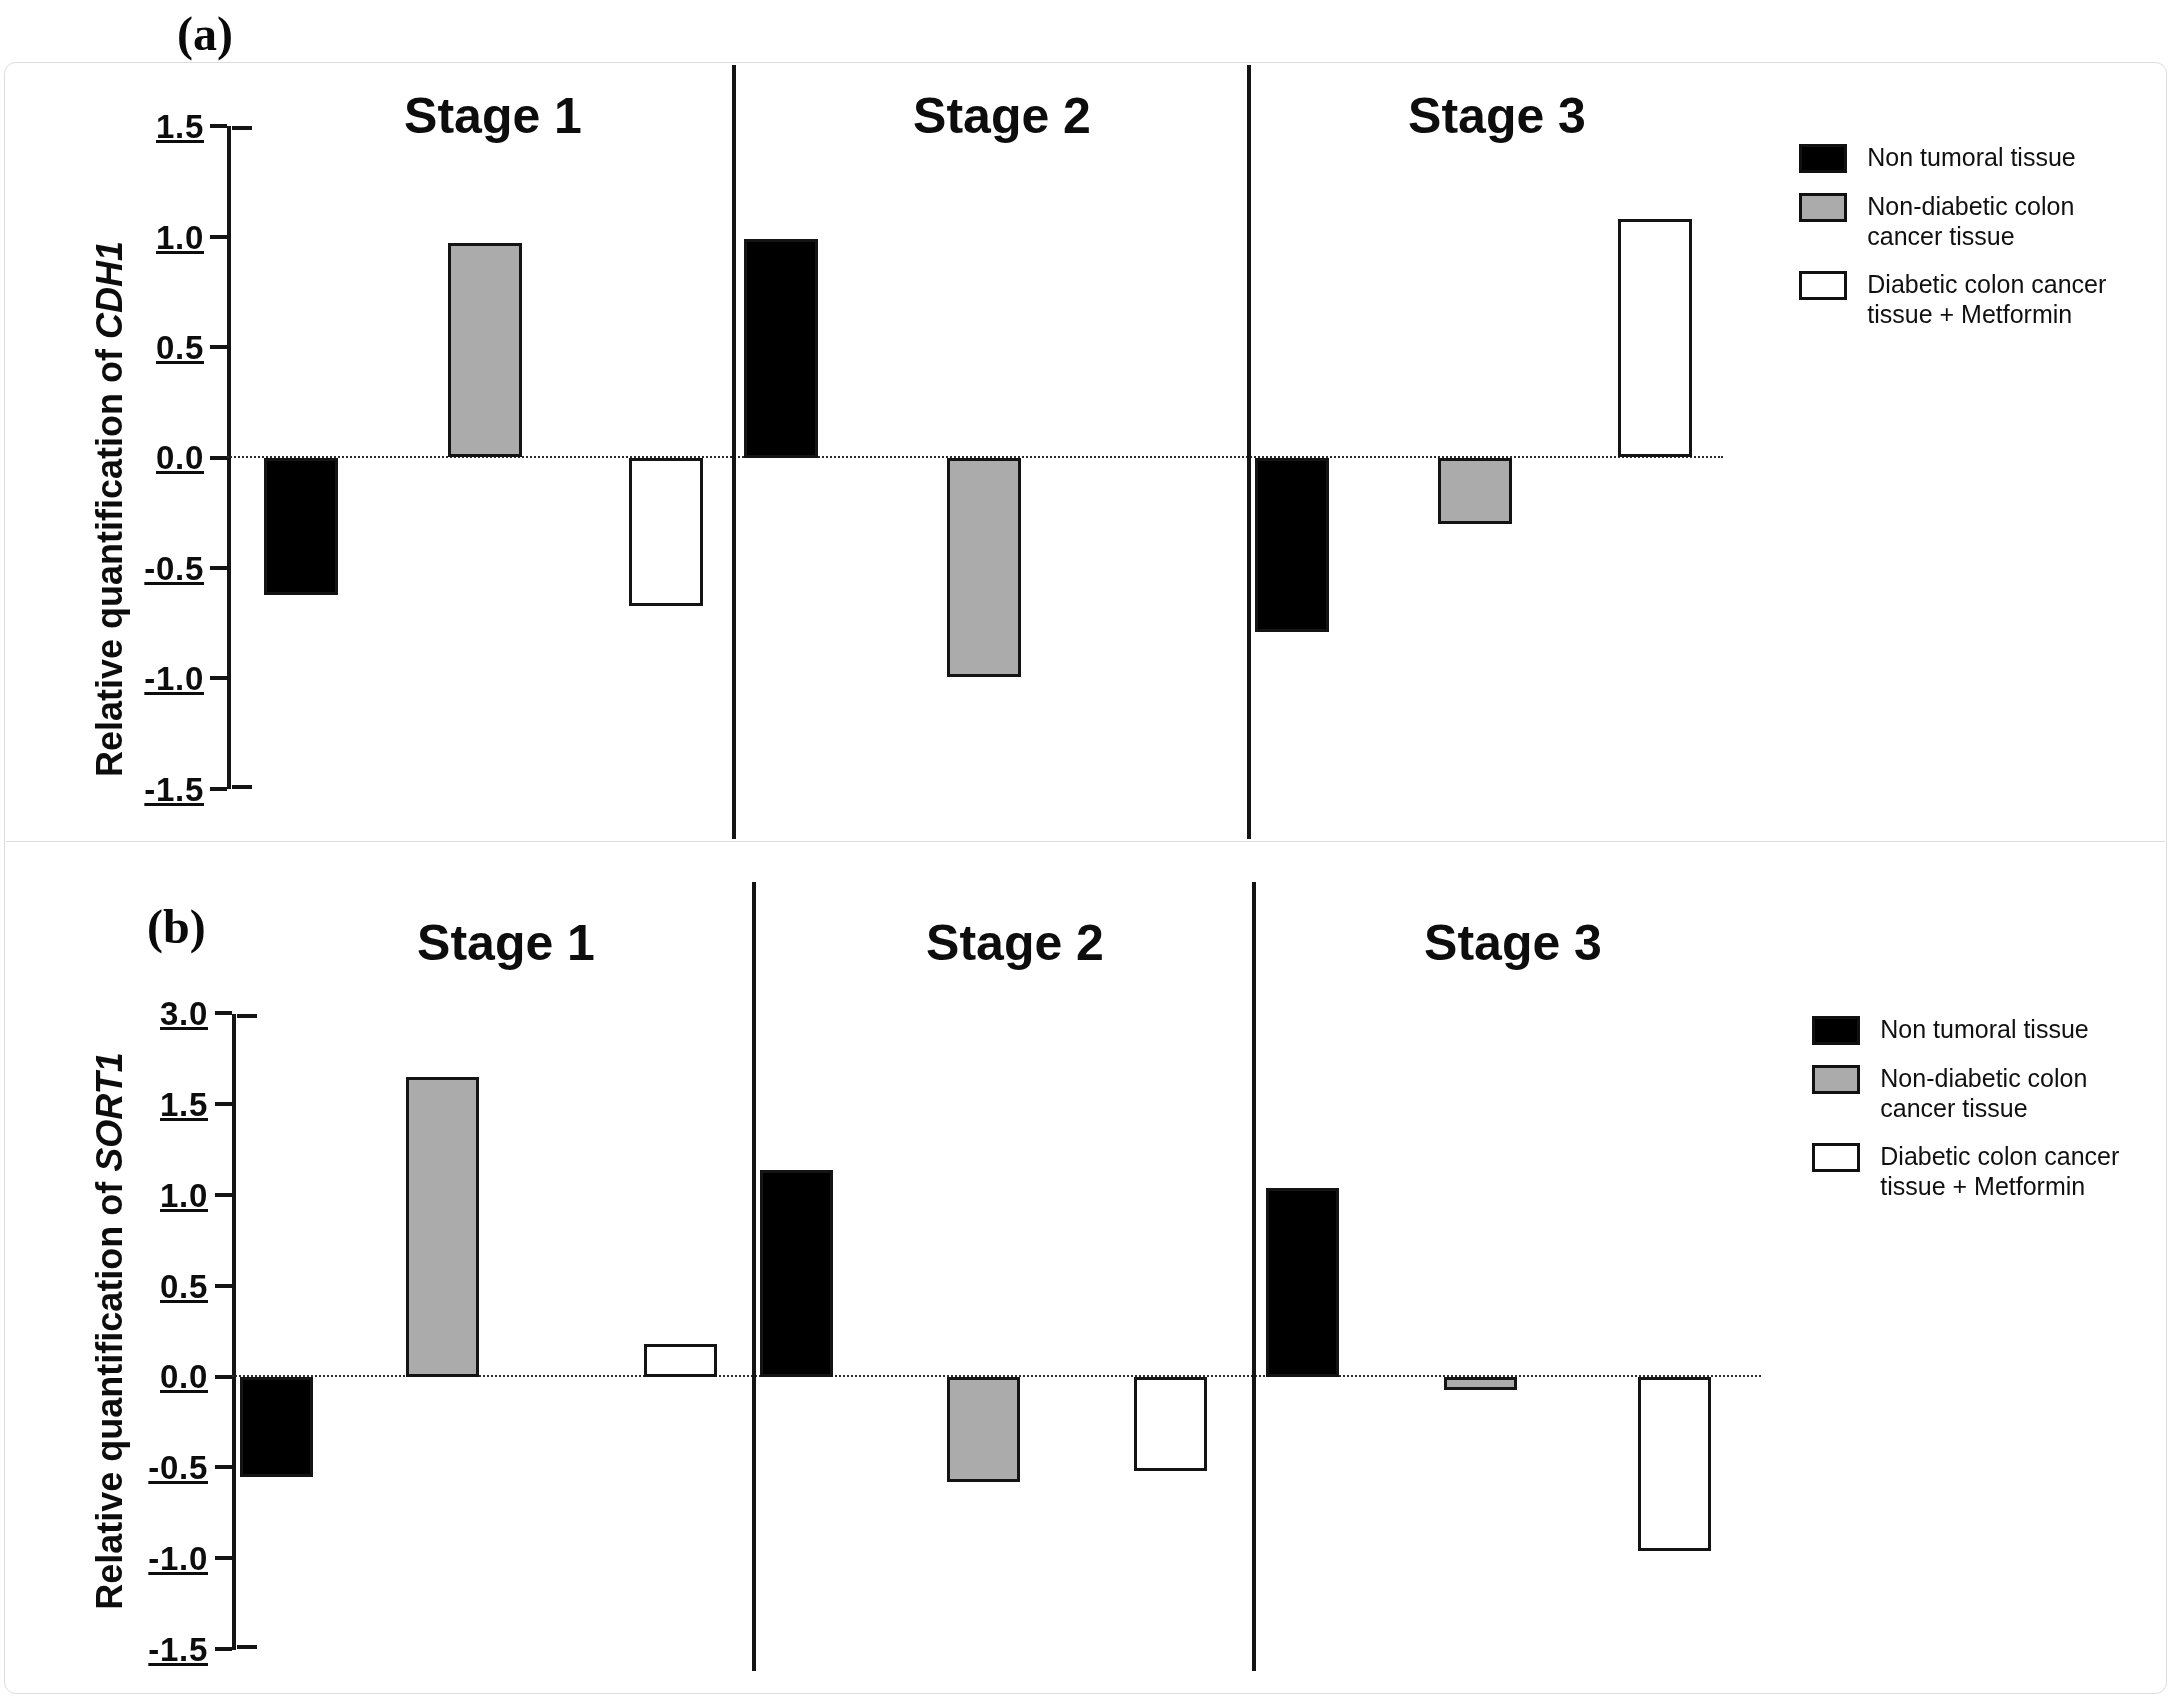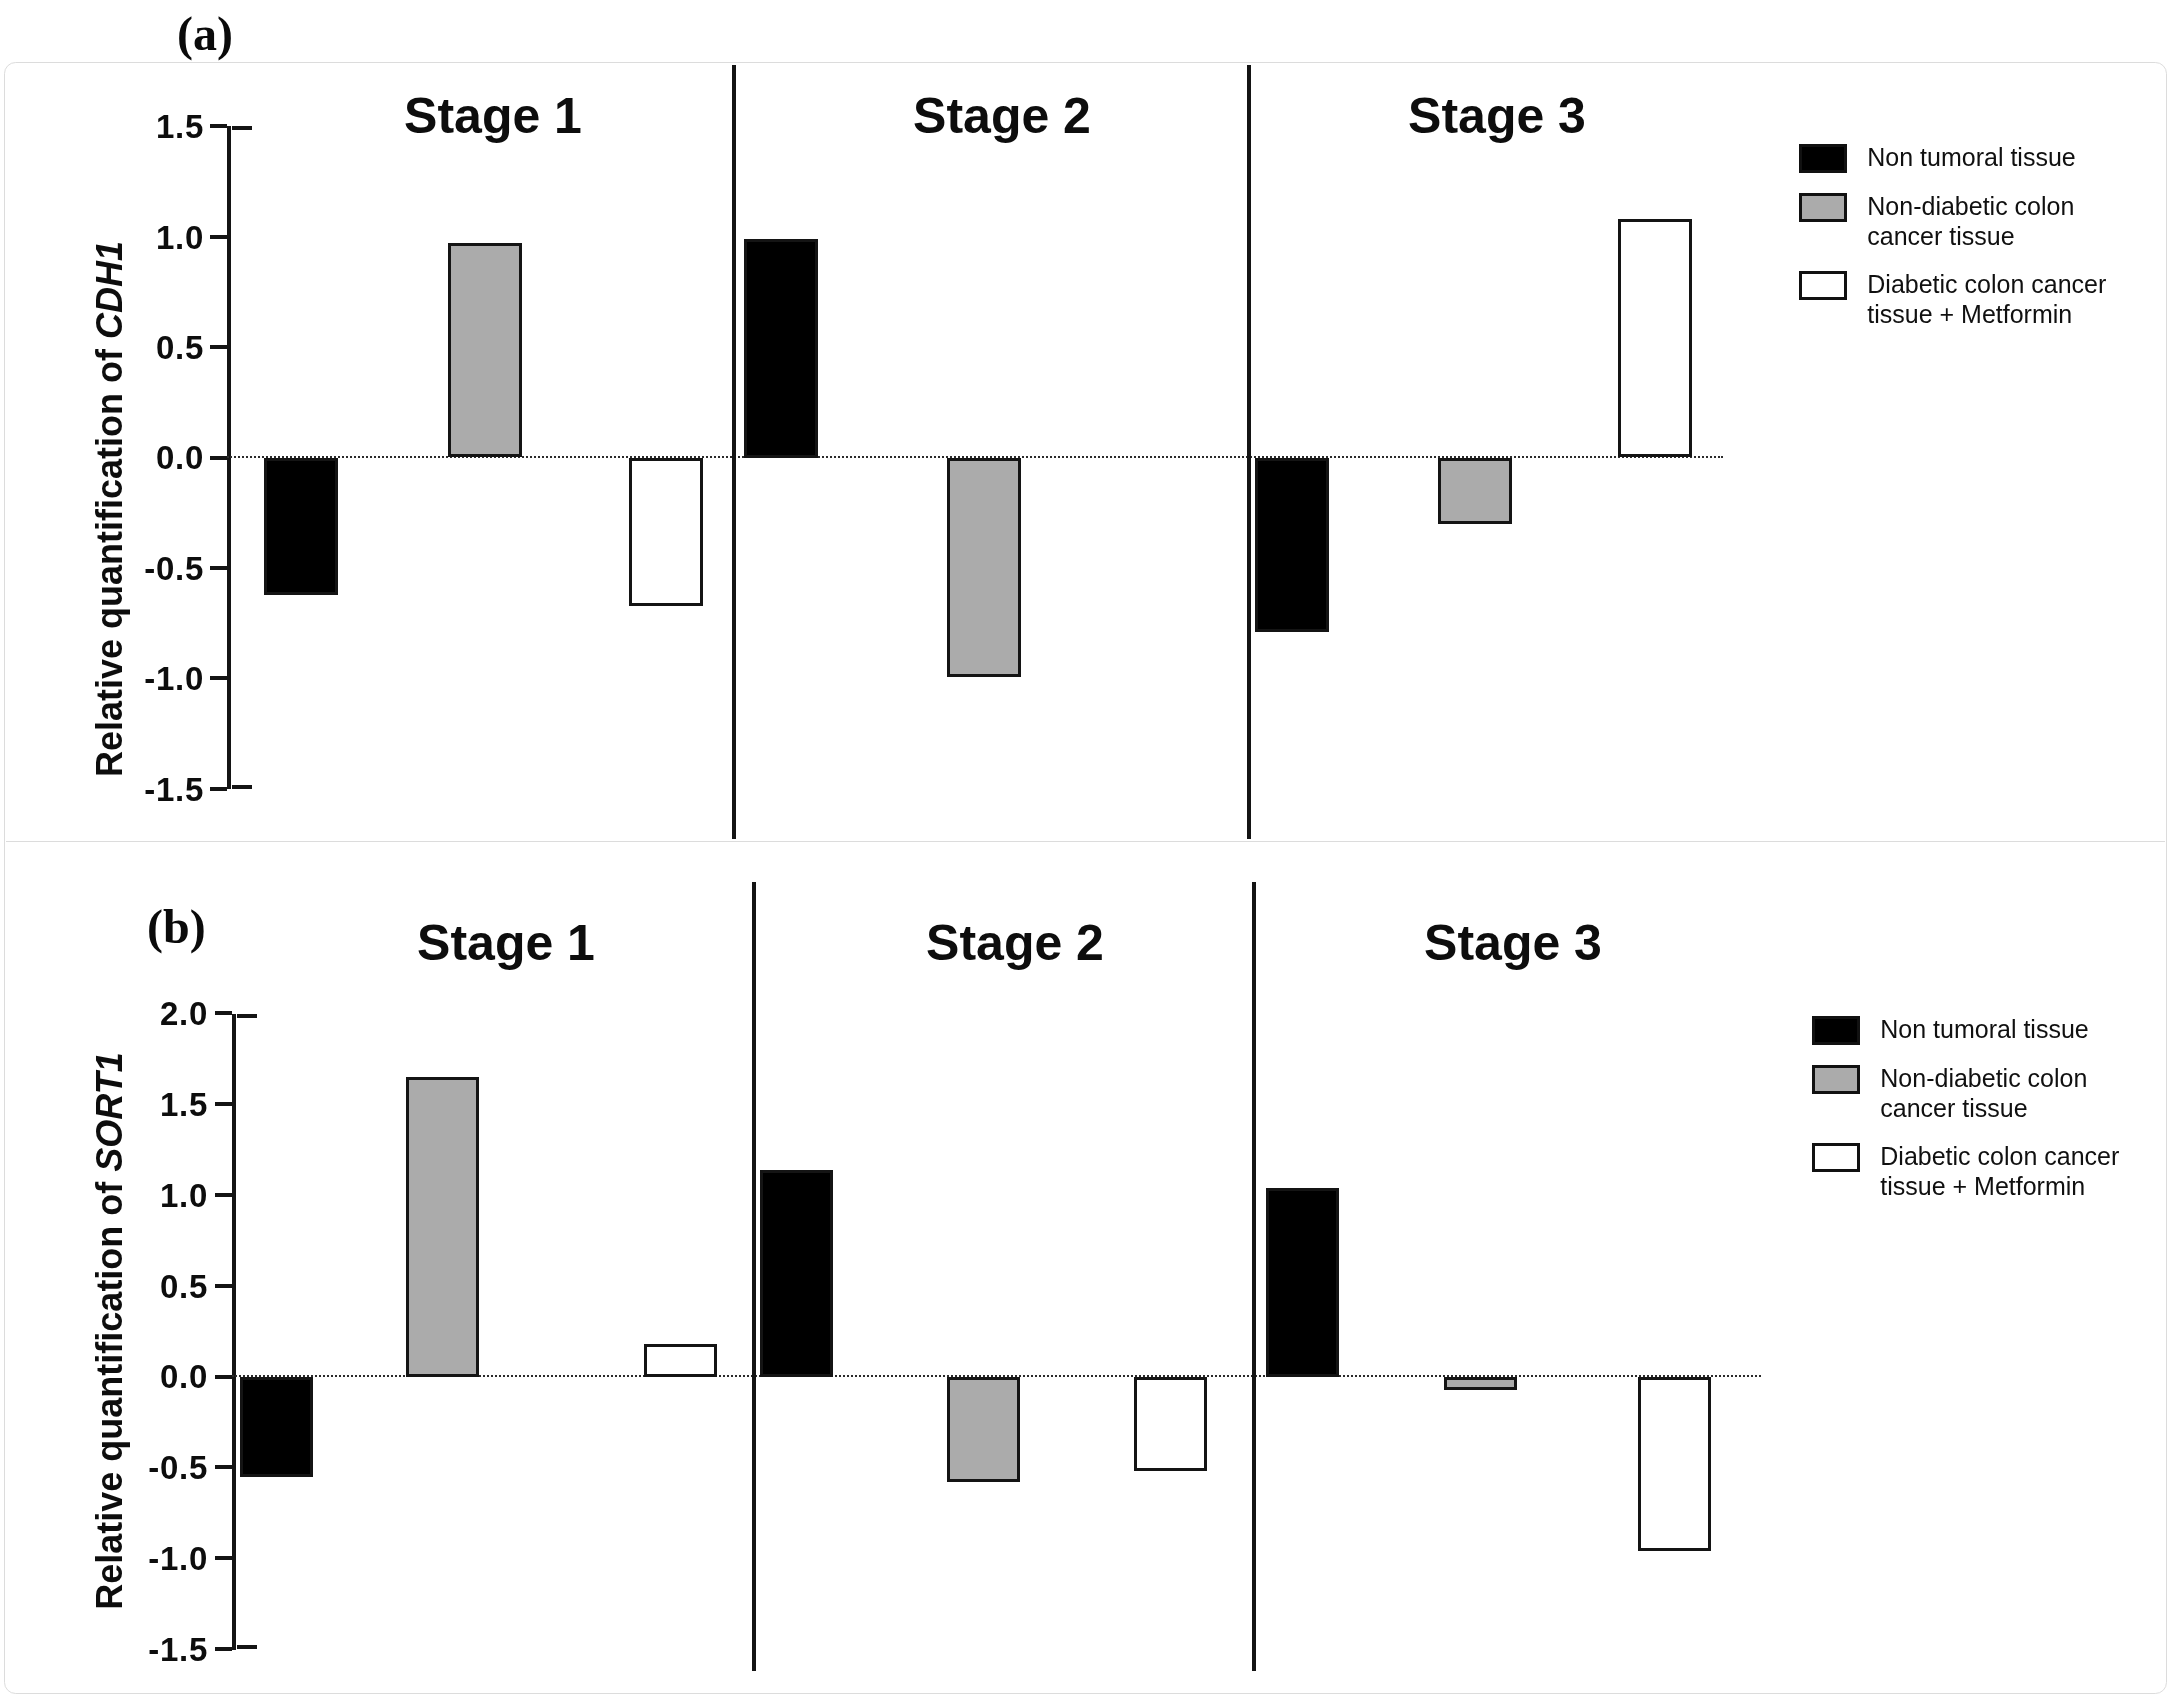--- a/index.html
+++ b/index.html
@@ -14,21 +14,21 @@
   .hr-light { border-top:1.5px solid #dcdcdc; height:0; }
   .panel-label {
     font-family:"Liberation Serif", serif; font-weight:bold; font-size:48px; color:#0a0a0a;
     white-space:nowrap;
   }
   .stage-title {
     font-weight:bold; font-size:50px; white-space:nowrap; transform:translateX(-50%);margin-left:12px;
   }
   .ytick-label {
     font-weight:bold; font-size:33px; width:124px; height:41px; line-height:41px;
-    text-align:right; letter-spacing:0.7px;
+    text-align:right; letter-spacing:0.7px;text-decoration:underline;
   }
   .axis-title {
     font-weight:bold; font-size:36px; white-space:nowrap;
     transform:translate(-50%,-50%) rotate(-90deg);
   }
   .axis-line, .tick, .stub, .divider { background:#141414; }
   .zero-line { border-top:2.9px dotted #2b2b2b; height:0; }
   .bar { border:3.6px solid #141414; box-sizing:border-box; }
   .legend { display:flex; flex-direction:column; gap:17.4px;justify-content:flex-end; }
   .legend-row { display:flex; align-items:flex-start; }
@@ -105,21 +105,21 @@
 <div class="abs panel" style="left:0; top:0; width:2172px; height:1702px;">
 
   <div class="abs axis-title" style="left:110px; top:1331px;">
     <span>Relative quantification of </span><i>SORT1</i>
   </div>
 
   <div class="abs stage-title" style="left:494px;  top:914px;">Stage 1</div>
   <div class="abs stage-title" style="left:1003px; top:914px;">Stage 2</div>
   <div class="abs stage-title" style="left:1501px; top:914px;">Stage 3</div>
 
-  <div class="abs ytick-label" style="left:84px; top:993px;">2.0</div>
+  <div class="abs ytick-label" style="left:84px; top:993px;">3.0</div>
   <div class="abs ytick-label" style="left:84px; top:1084px;">1.5</div>
   <div class="abs ytick-label" style="left:84px; top:1175px;">1.0</div>
   <div class="abs ytick-label" style="left:84px; top:1266px;">0.5</div>
   <div class="abs ytick-label" style="left:84px; top:1356px;">0.0</div>
   <div class="abs ytick-label" style="left:84px; top:1447px;">-0.5</div>
   <div class="abs ytick-label" style="left:84px; top:1538px;">-1.0</div>
   <div class="abs ytick-label" style="left:84px; top:1629px;">-1.5</div>
 
   <div class="abs legend" style="left:1812px; top:1014px;">
     <div class="legend-row">

